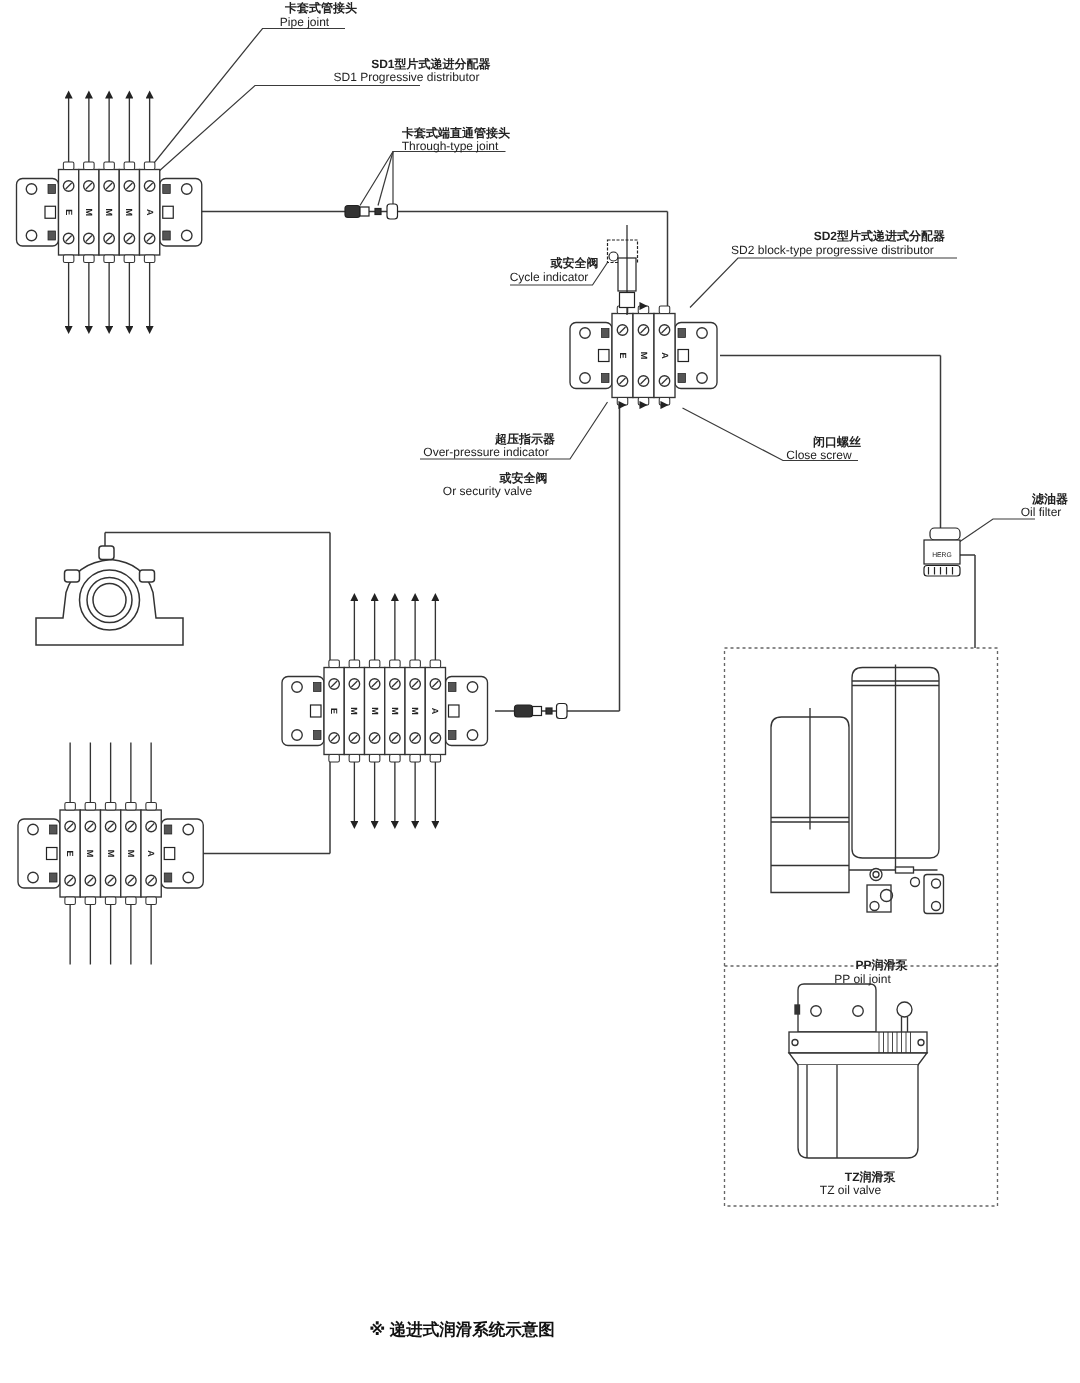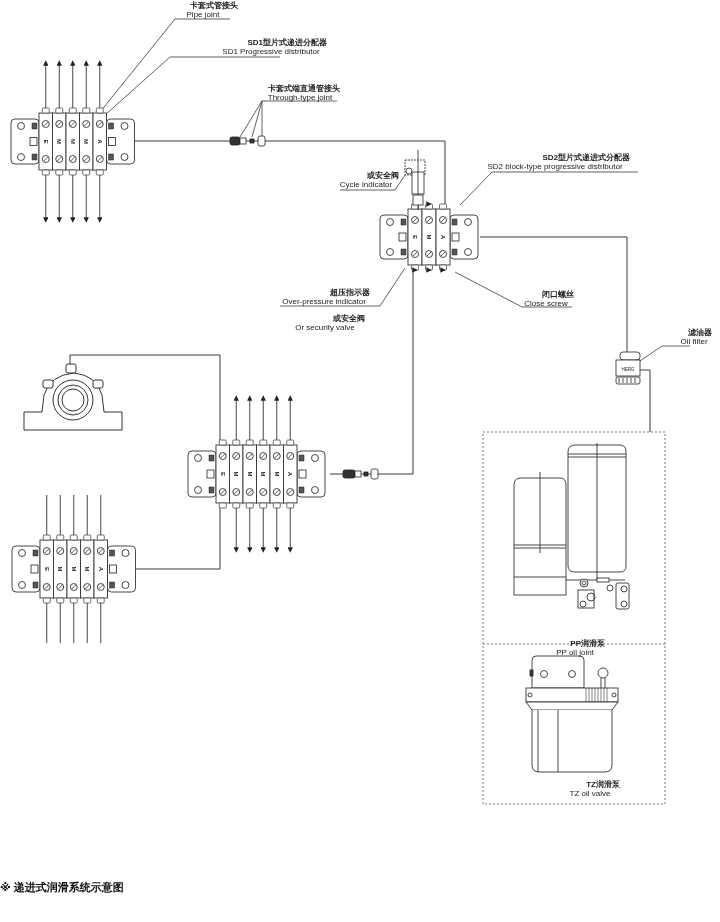--- a/index.html
+++ b/index.html
@@ -1,21 +1,21 @@
 <!DOCTYPE html>
 <html><head>
 <meta charset="utf-8">
 <style>
   html,body{margin:0;padding:0;background:#fff;}
   body{width:720px;height:922px;position:relative;overflow:hidden;font-family:"Liberation Sans","DejaVu Sans",sans-serif;color:#222;}
   svg#diagram{position:absolute;left:0;top:0;width:720px;height:922px;}
   .lbl{position:absolute;text-align:center;font-size:8px;line-height:9px;color:#222;white-space:nowrap;}
   .lbl .cn{font-weight:bold;font-size:8px;text-align:right;}
   .lbl .en{font-size:8px;}
-  .title{position:absolute;left:0;width:616px;top:881px;font-size:11px;line-height:12px;color:#111;}
+  .title{position:absolute;left:0;width:616px;top:881px;text-align:center;font-size:11px;line-height:12px;color:#111;}
   .title .cn{font-weight:bold;}
 </style>
 </head>
 <body>
 
 <svg id="diagram" viewBox="0 0 720 922" xmlns="http://www.w3.org/2000/svg">
   <defs>
     <marker id="arr" markerWidth="6" markerHeight="6" refX="3" refY="3" orient="auto">
       <path d="M0,0 L6,3 L0,6 Z" fill="#222"></path>
     </marker>
@@ -470,20 +470,20 @@
   <div class="en">Close screw</div>
 </div>
 <div class="lbl" style="left:676px;top:328px;width:36px;">
   <div class="cn">滤油器</div>
   <div class="en">Oil filter</div>
 </div>
 <div class="lbl" style="left:545px;top:615px;width:60px;margin-top:24px;">
   <div class="cn">PP润滑泵</div>
   <div class="en">PP oil joint</div>
 </div>
-<div class="lbl" style="left:560px;top:780px;width:60px;">
+<div class="lbl" style="left:537px;top:780px;width:60px;">
   <div class="cn">TZ润滑泵</div>
   <div class="en">TZ oil valve</div>
 </div>
 
 <div class="title">
   <div class="cn">※  递进式润滑系统示意图</div>
 </div>
 
 </body></html>

